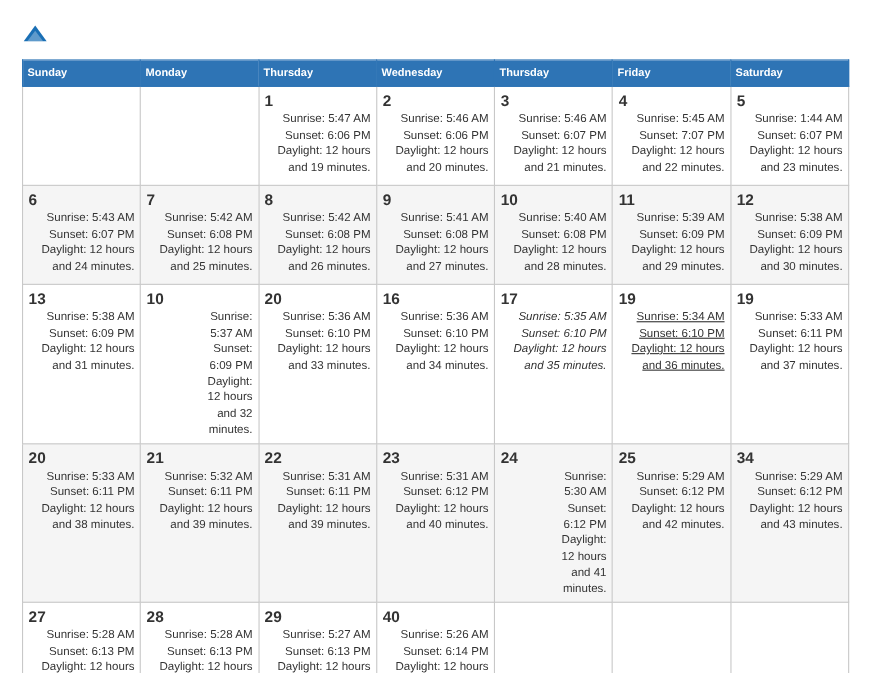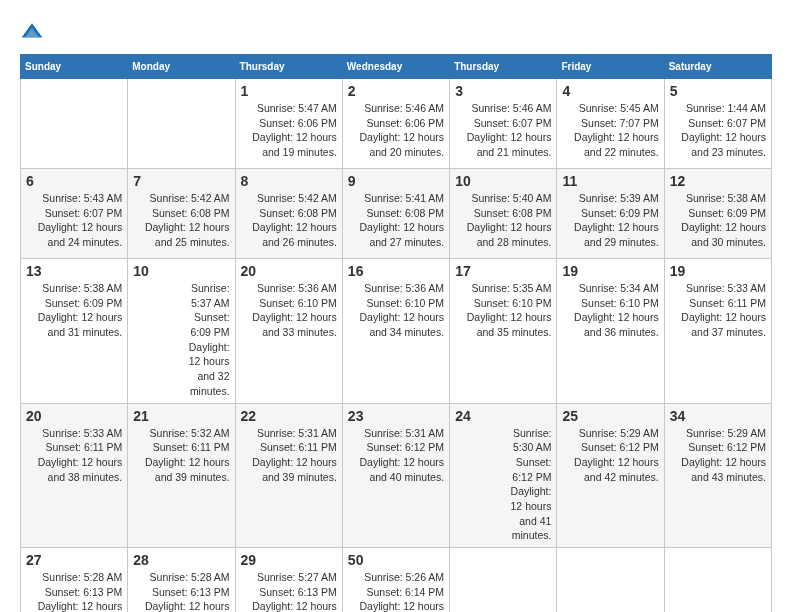--- a/index.html
+++ b/index.html
@@ -226,27 +226,27 @@
 Daylight: 12 hours and 33 minutes.</div>
         </td>
         <td>
           <span class="day-number">16</span>
           <div class="day-info" style="white-space: pre-line;">Sunrise: 5:36 AM
 Sunset: 6:10 PM
 Daylight: 12 hours and 34 minutes.</div>
         </td>
         <td>
           <span class="day-number">17</span>
-          <div class="day-info" style="white-space: pre-line;">Sunrise: 5:35 AM
+          <div class="day-info" style="white-space: pre-line; font-style: italic;">Sunrise: 5:35 AM
 Sunset: 6:10 PM
 Daylight: 12 hours and 35 minutes.</div>
         </td>
         <td>
           <span class="day-number">19</span>
-          <div class="day-info" style="white-space: pre-line;">Sunrise: 5:34 AM
+          <div class="day-info" style="white-space: pre-line; text-decoration: underline;">Sunrise: 5:34 AM
 Sunset: 6:10 PM
 Daylight: 12 hours and 36 minutes.</div>
         </td>
         <td>
           <span class="day-number">19</span>
           <div class="day-info" style="white-space: pre-line;">Sunrise: 5:33 AM
 Sunset: 6:11 PM
 Daylight: 12 hours and 37 minutes.</div>
         </td>
       </tr>
@@ -307,21 +307,21 @@
 Sunset: 6:13 PM
 Daylight: 12 hours and 45 minutes.</div>
         </td>
         <td>
           <span class="day-number">29</span>
           <div class="day-info" style="white-space: pre-line;">Sunrise: 5:27 AM
 Sunset: 6:13 PM
 Daylight: 12 hours and 46 minutes.</div>
         </td>
         <td>
-          <span class="day-number">50</span>
+          <span class="day-number">40</span>
           <div class="day-info" style="white-space: pre-line;">Sunrise: 5:26 AM
 Sunset: 6:14 PM
 Daylight: 12 hours and 47 minutes.</div>
         </td>
         <td class="empty-cell"></td>
         <td class="empty-cell"></td>
         <td class="empty-cell"></td>
       </tr>
     </tbody>
 </table>

